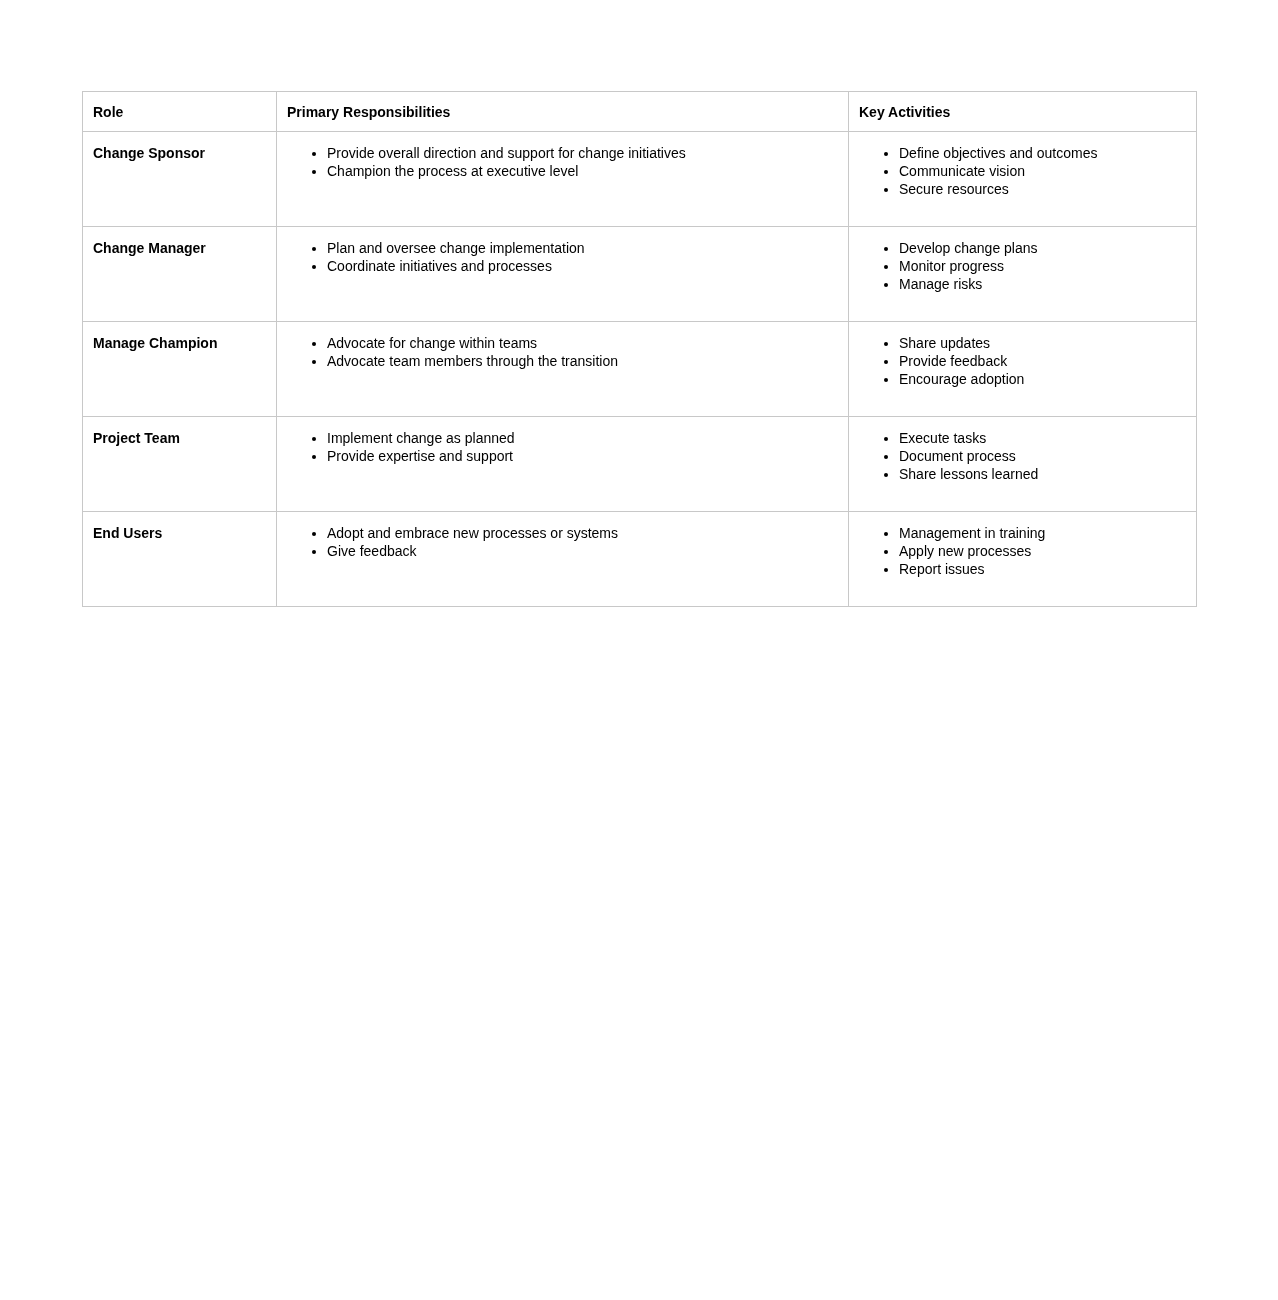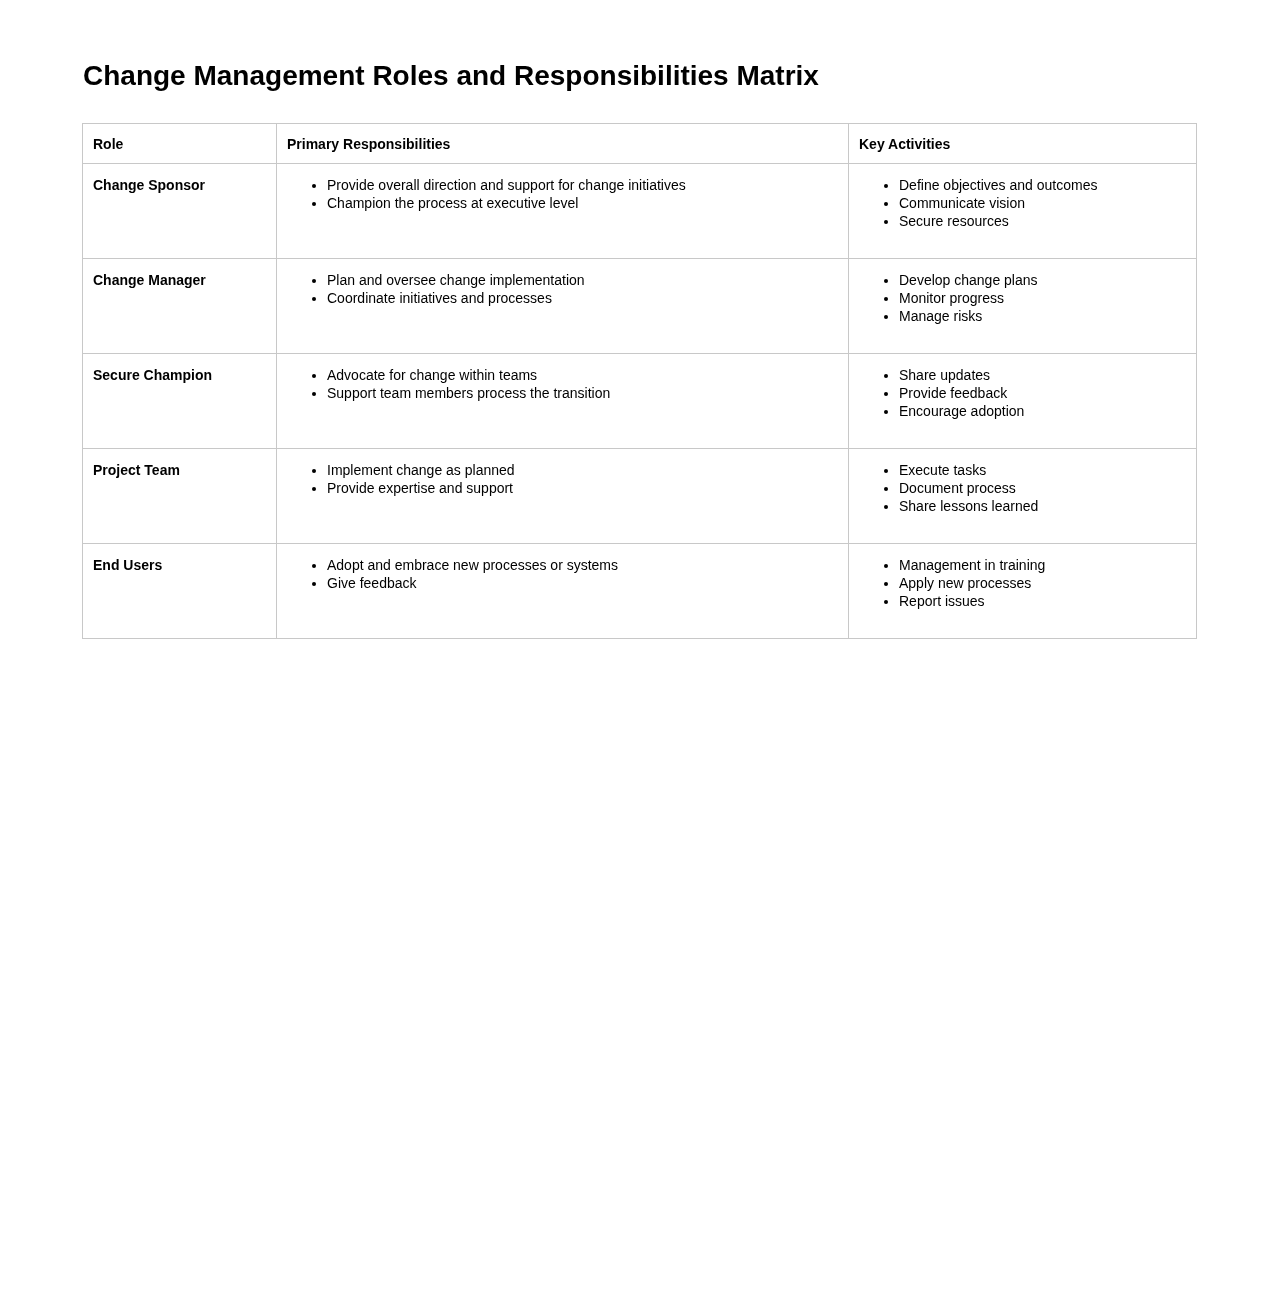--- a/index.html
+++ b/index.html
@@ -64,21 +64,20 @@
     line-height: 18px;
   }
   col.col-role { width: 194px; }
   col.col-resp { width: 572px; }
   col.col-act  { width: 348px; }
 </style>
 </head>
 <body>
 
 <div class="doc">
-  <h1 class="page-title">Change Management Roles and Responsibilities Matrix</h1>
 
   <table class="matrix">
     <colgroup>
       <col class="col-role">
       <col class="col-resp">
       <col class="col-act">
     </colgroup>
     <thead>
       <tr>
         <th>Role</th>
@@ -120,26 +119,26 @@
       <ul>
               <li>Develop change plans</li>
               <li>Monitor progress</li>
               <li>Manage risks</li>
             </ul>
     </td>
   </tr>
 
   <tr>
     <td class="role-cell">
-      <span>Secure Champion</span>
+      <span>Manage Champion</span>
     </td>
     <td>
       <ul>
               <li>Advocate for change within teams</li>
-              <li>Support team members process the transition</li>
+              <li>Advocate team members through the transition</li>
             </ul>
     </td>
     <td>
       <ul>
               <li>Share updates</li>
               <li>Provide feedback</li>
               <li>Encourage adoption</li>
             </ul>
     </td>
   </tr>

